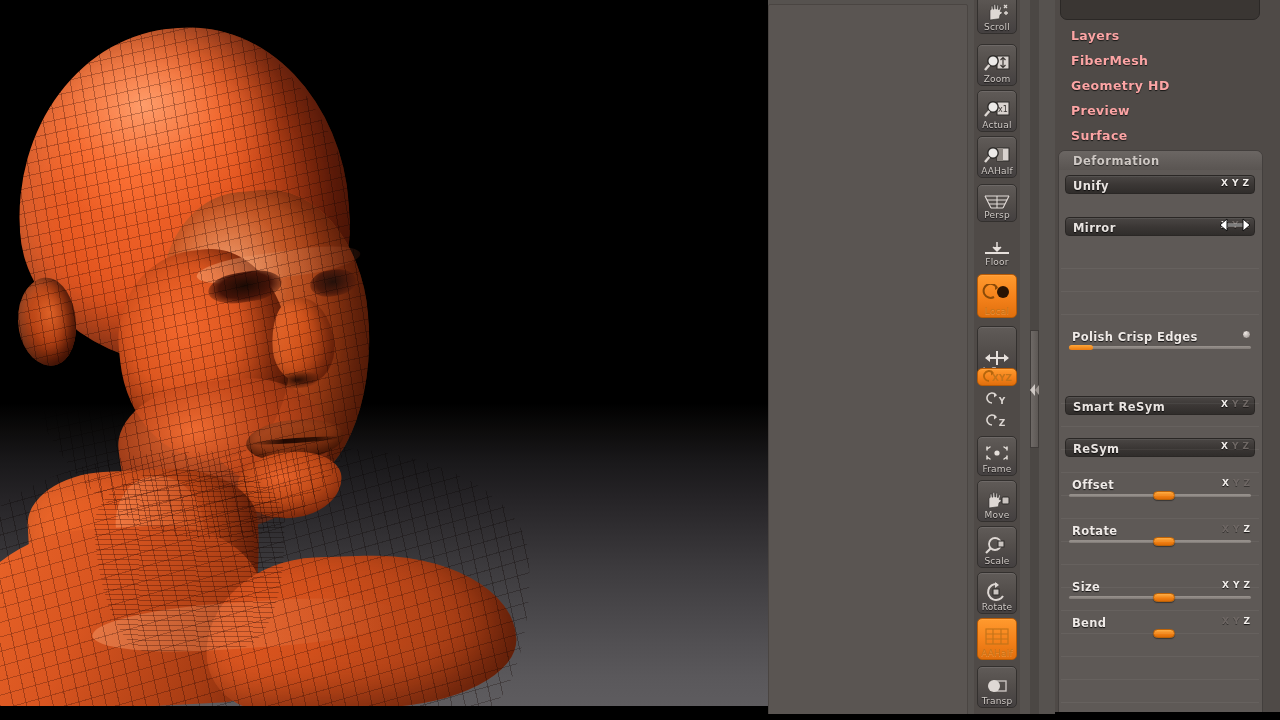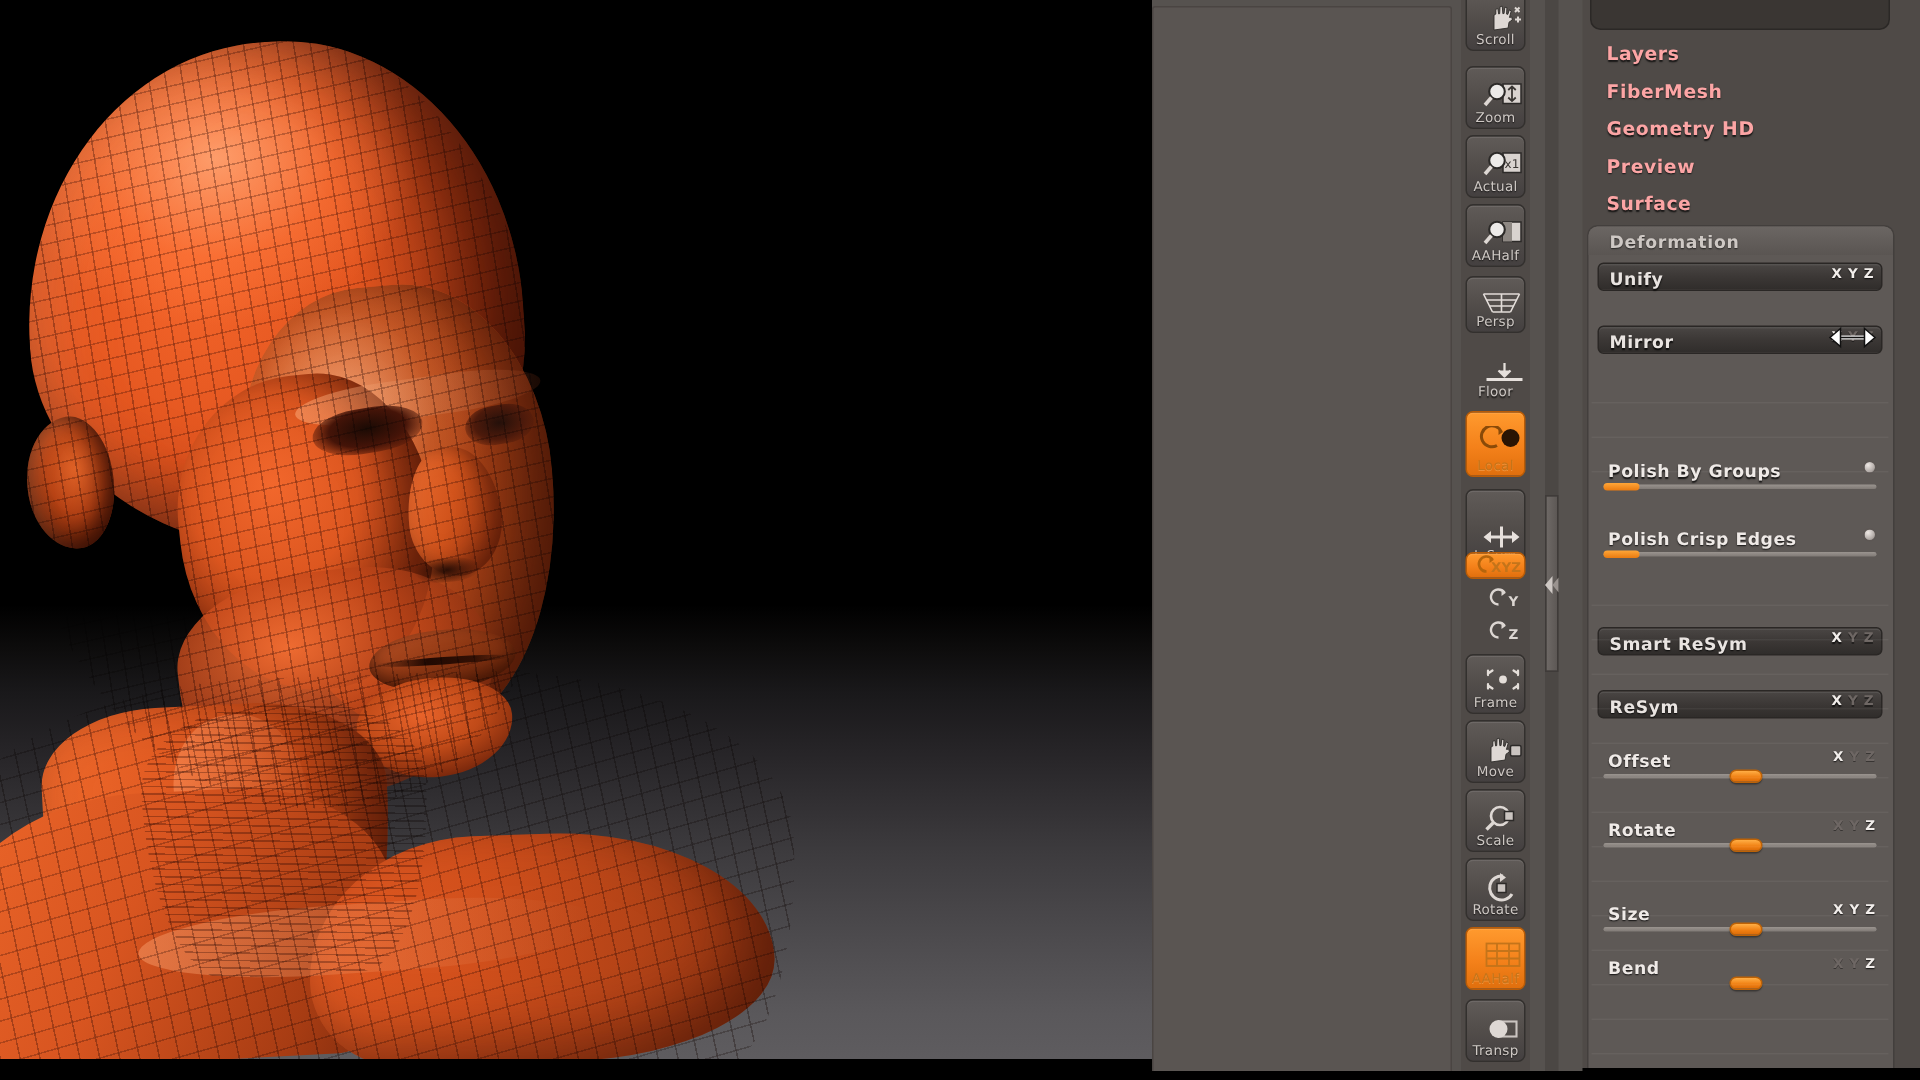--- a/index.html
+++ b/index.html
@@ -202,21 +202,21 @@
   .tbtn.flat { background: none; border: none; box-shadow: none; }
   .tbtn.on {
     background: linear-gradient(to bottom, #ff9a2e 0%, #f4811a 55%, #e06f0d 100%);
     border-color: #b85b06; color: #8a4a08;
   }
   .tbtn .lbl {
     font-size: 9px; line-height: 10px; letter-spacing: .2px;
     text-shadow: 0 1px 1px rgba(0,0,0,.75); white-space: nowrap;
   }
   .tbtn.on .lbl { color: #c4741a; text-shadow: 0 1px 0 rgba(255,200,140,.35); }
-  .tbtn .gl { flex: 1; display: flex; align-items: center; justify-content: flex-end; width: 100%; margin-top: 45px; }
+  .tbtn .gl { flex: 1; display: flex; align-items: center; justify-content: center; width: 100%; margin-top: 45px; }
   .tbtn svg { display: block; }
   .xyzmini {
     display: flex; gap: 3px; justify-content: center;
     font-size: 7px; font-weight: bold; line-height: 8px;
   }
   .xyzmini i { font-style: normal; color: #6d6663; }
   .xyzmini i.a { color: #d8d2ce; }
 
   
   #scroll-track {
@@ -614,26 +614,20 @@
         <span class="xyz" style="top:2px">
           <i class="a">X</i>
           <i>Y</i>
           <i>Z</i>
         </span>
       </div>
 
 
       <div class="sep" style="top:117px"></div>
 
-      <div class="drow slrow" style="top:118px;height:22px">
-        <span class="t">Polish By Groups</span>
-        <span class="track"></span>
-        <span class="fill" style="width:24px"></span>
-        <span class="dot"></span>
-      </div>
       <div class="sep" style="top:140px"></div>
 
       <div class="drow slrow" style="top:141px;height:22px">
         <span class="t">Polish Crisp Edges</span>
         <span class="track"></span>
         <span class="fill" style="width:24px"></span>
         <span class="dot"></span>
       </div>
       <div class="sep" style="top:163px"></div>
 

